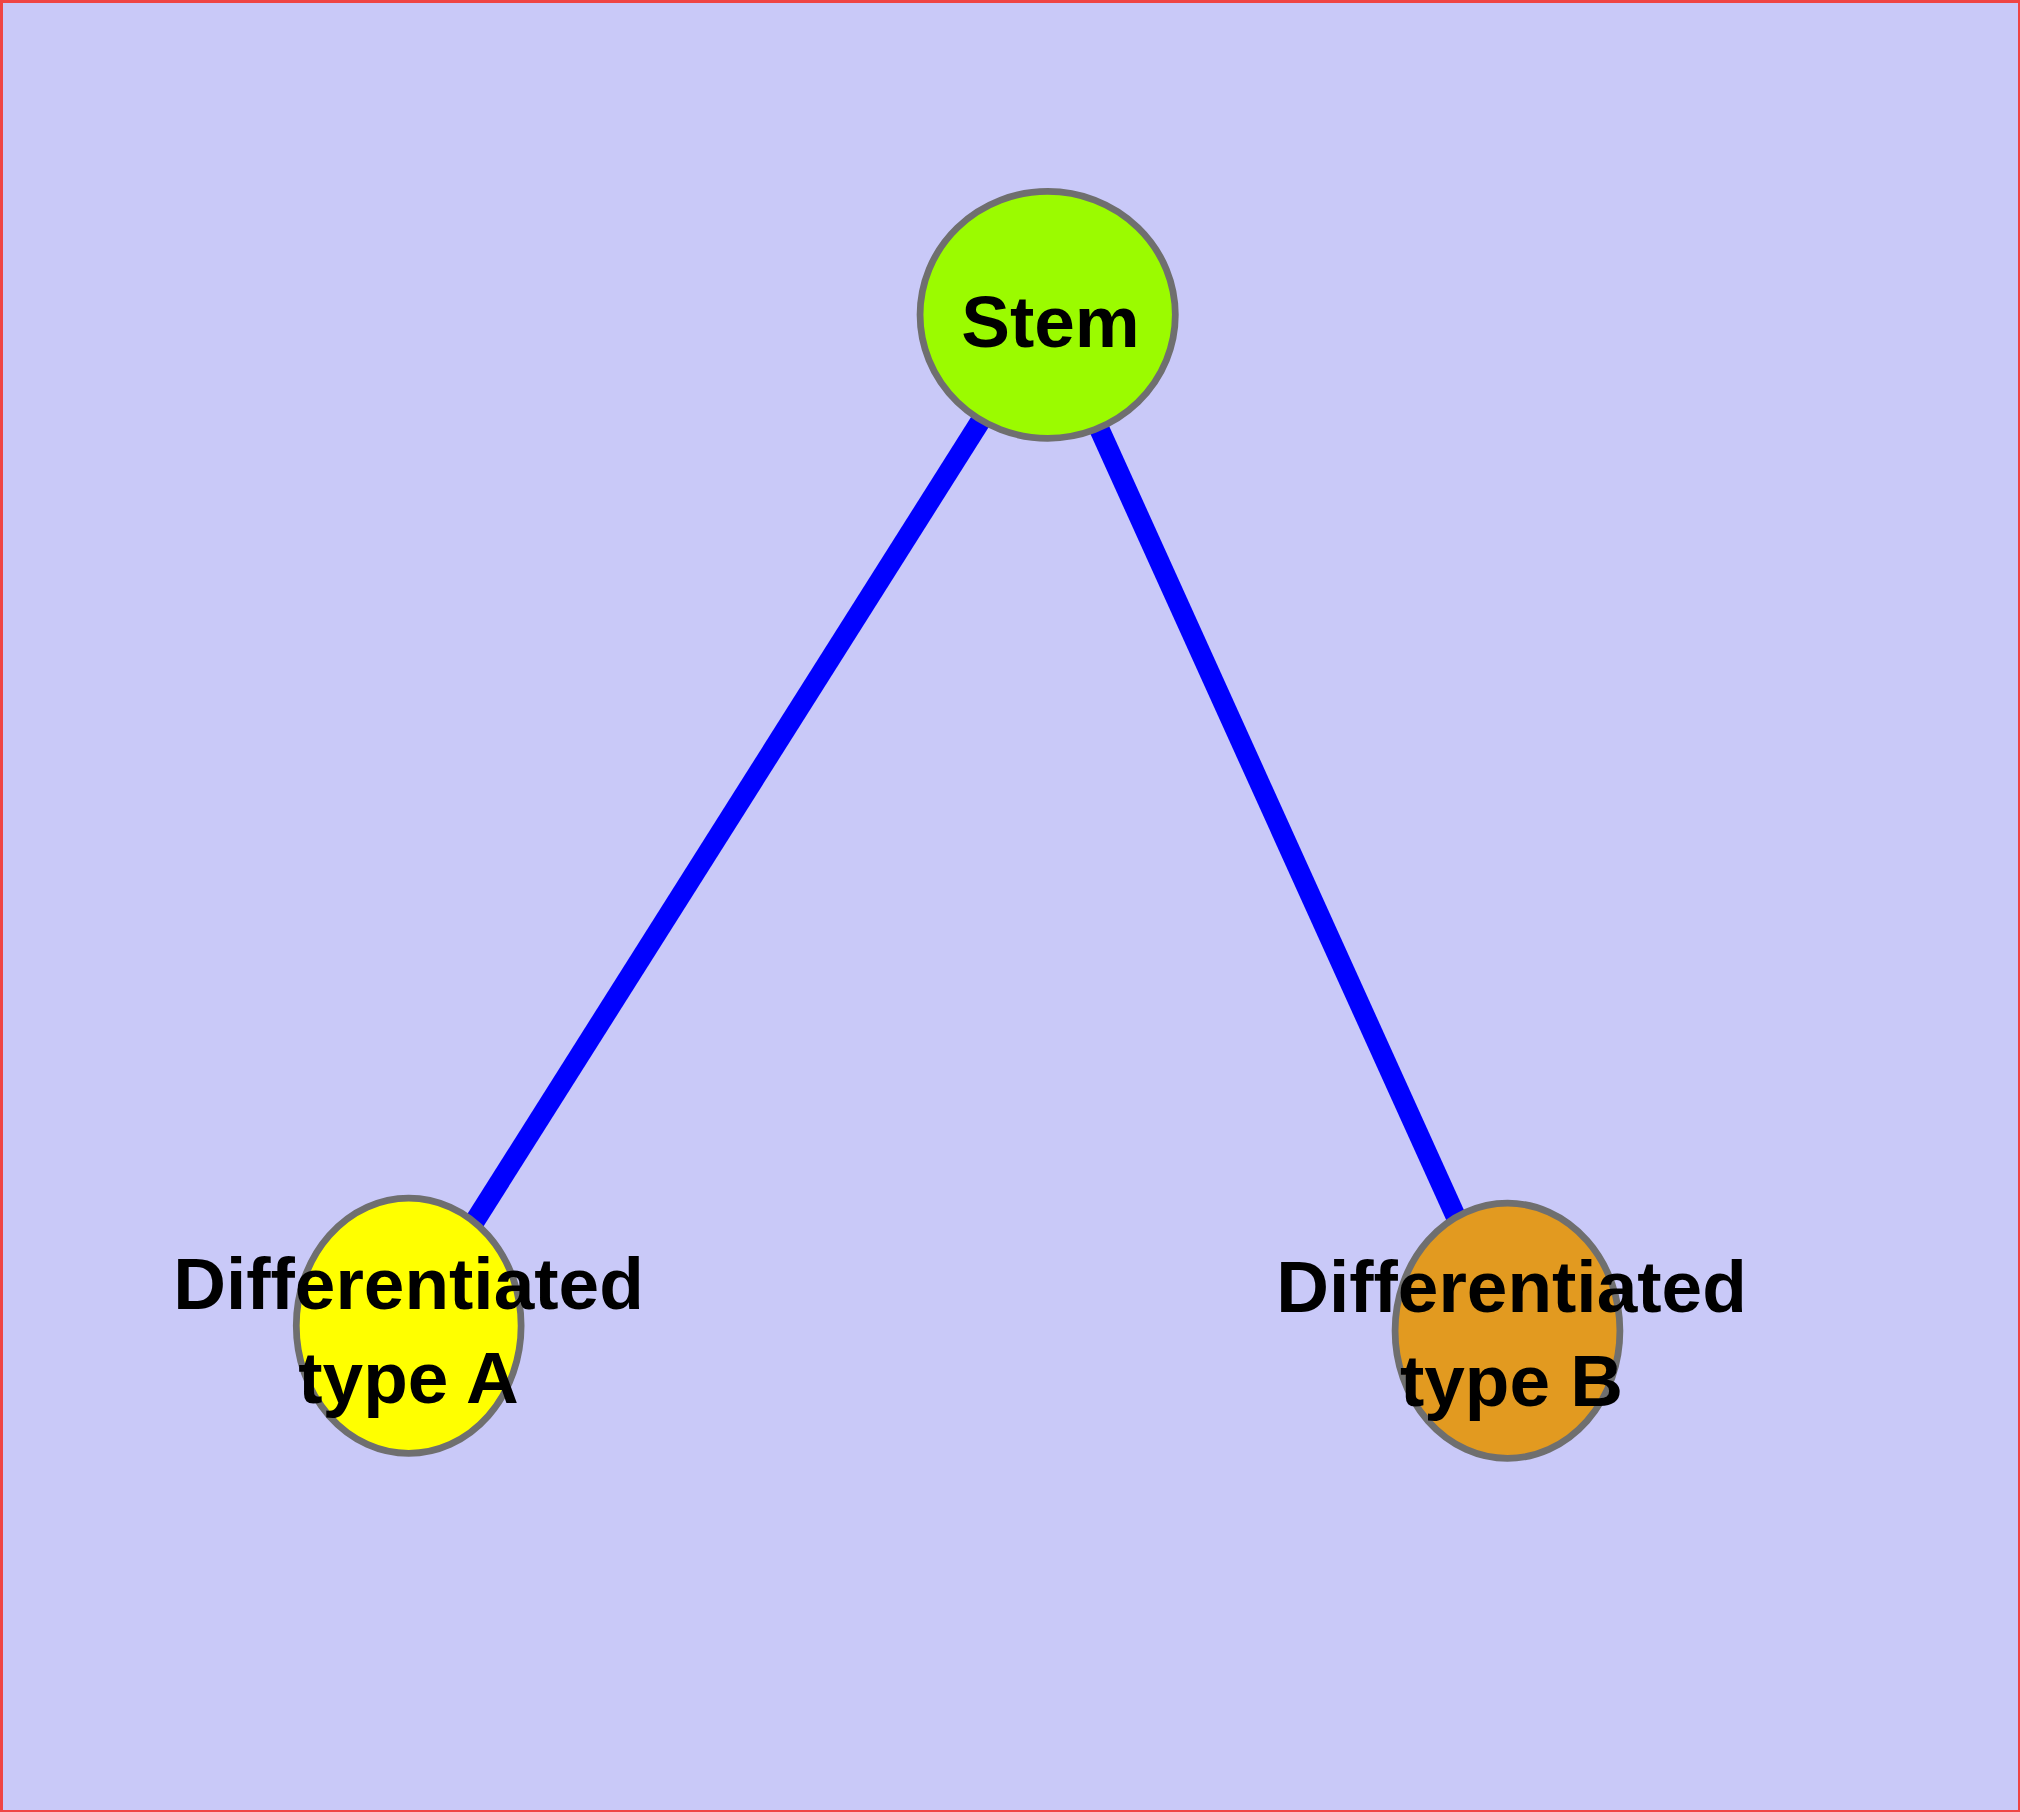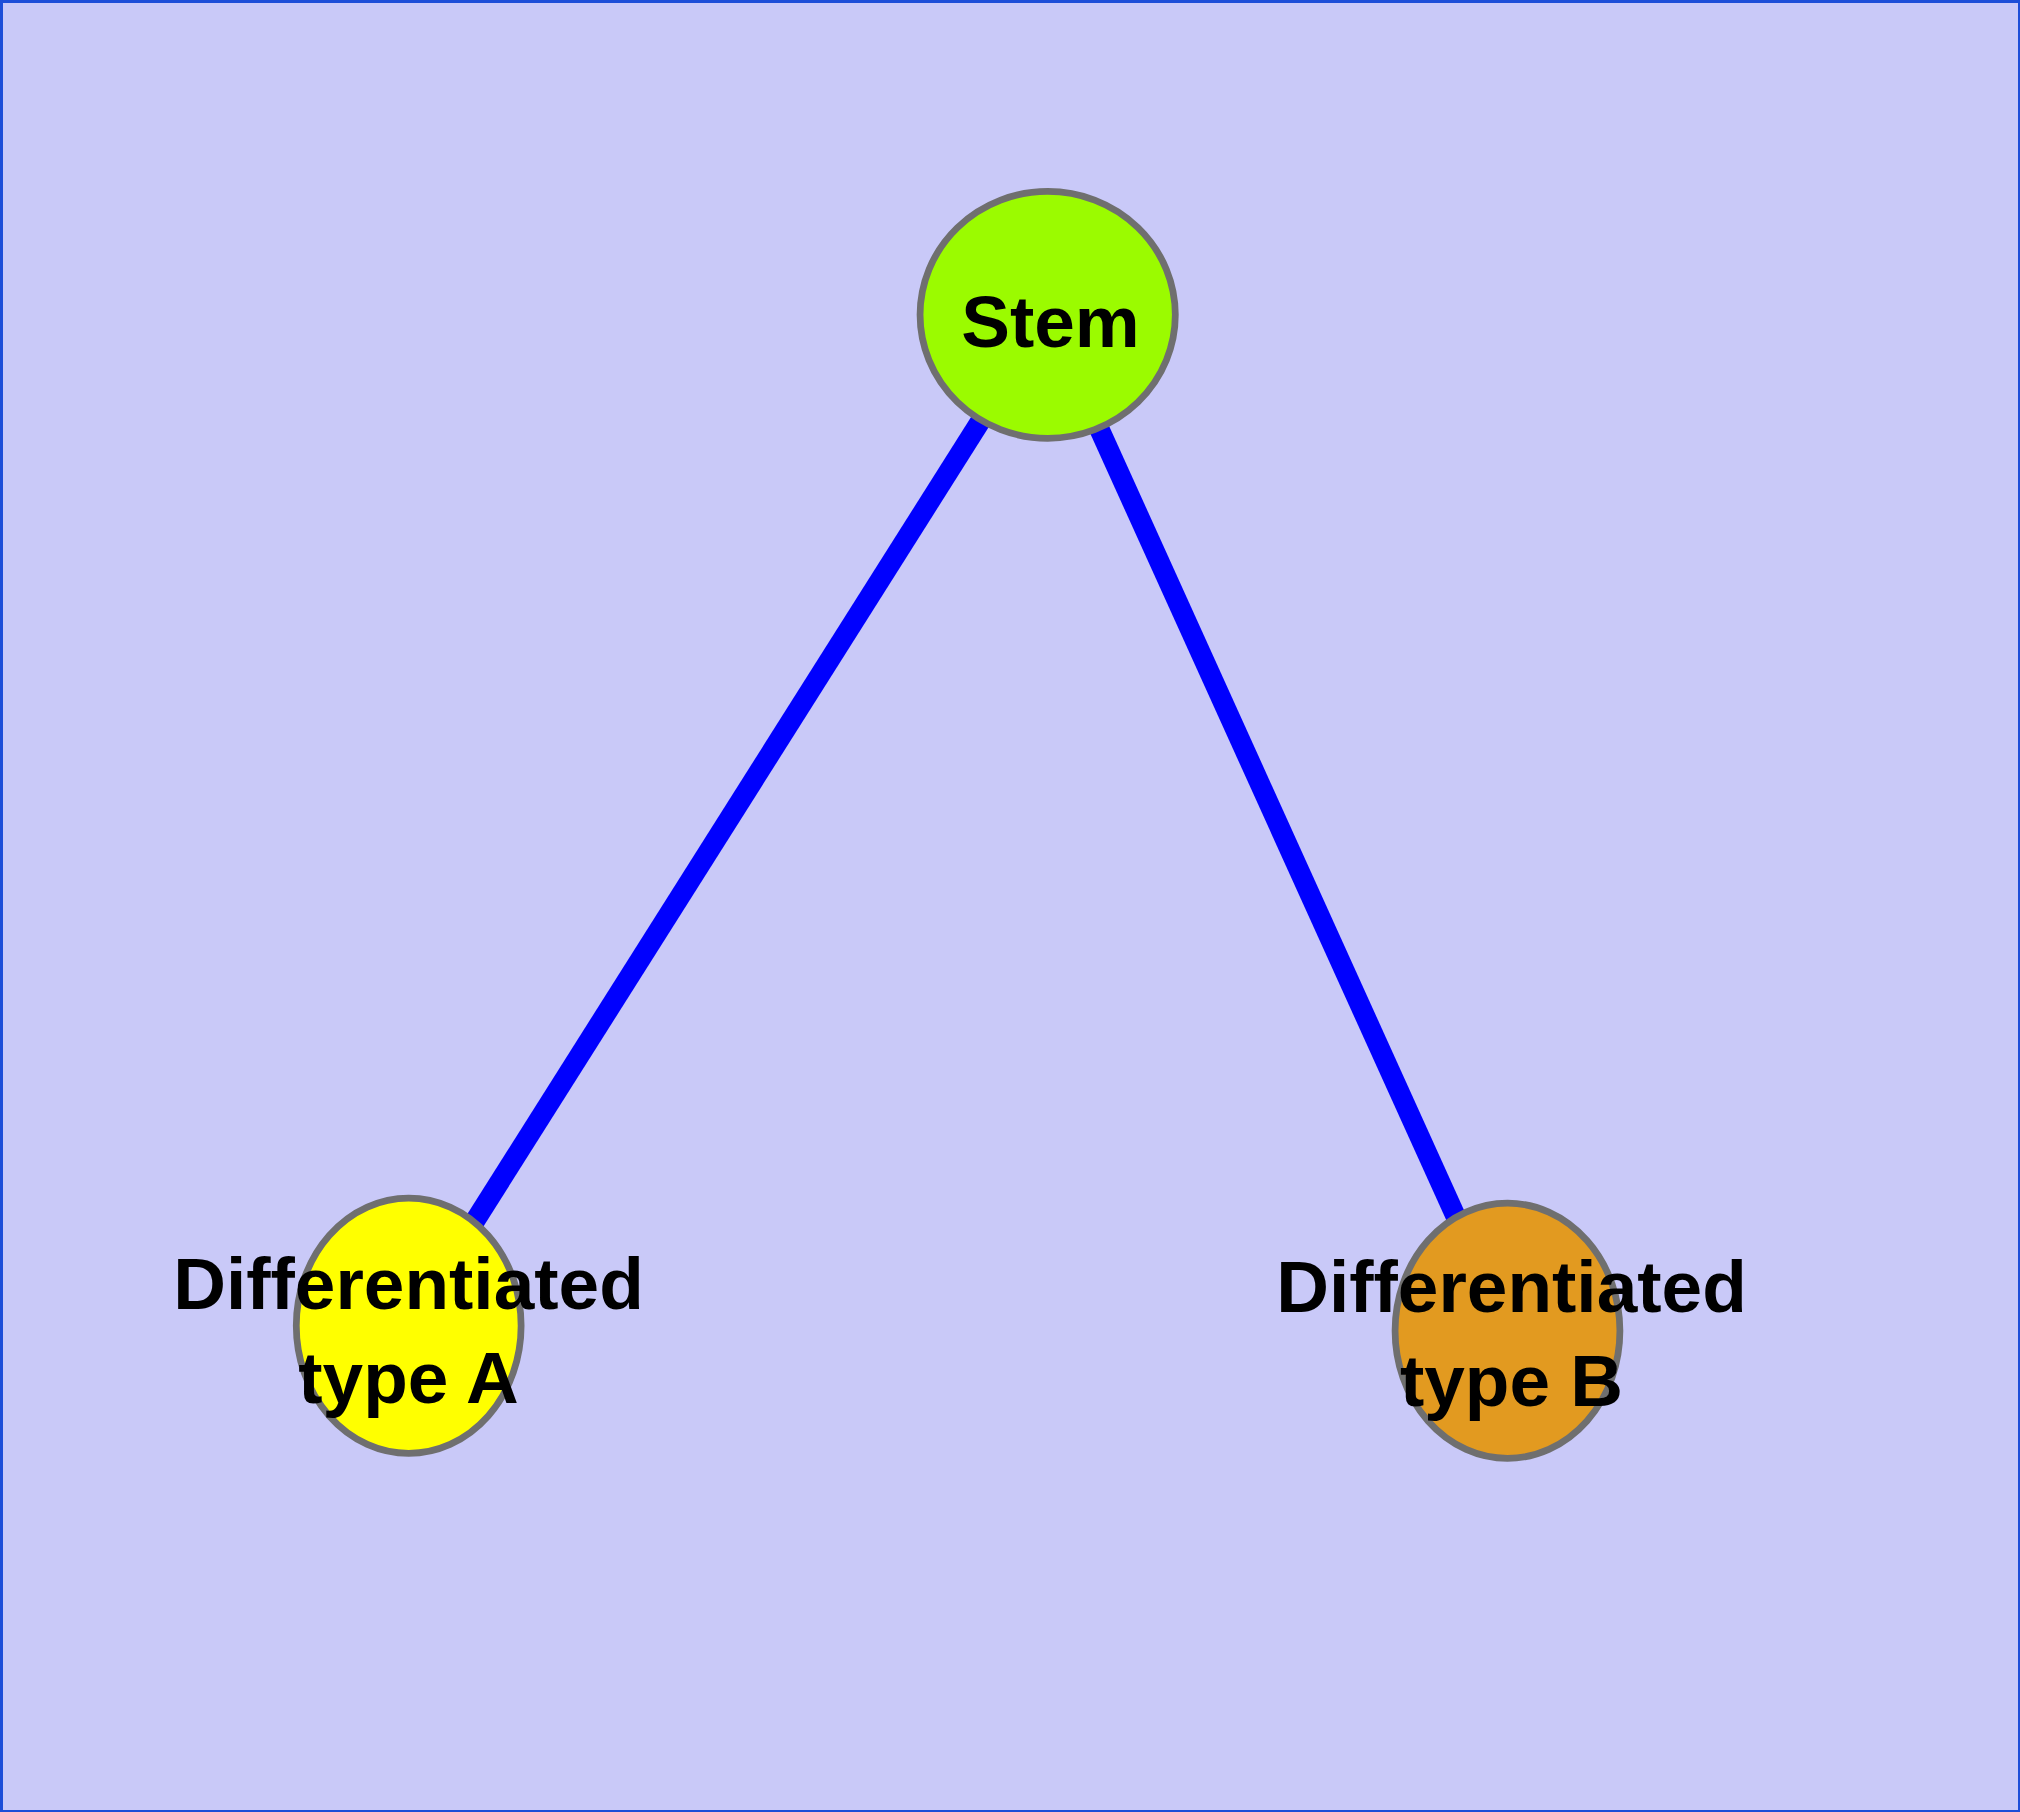--- a/index.html
+++ b/index.html
@@ -46,21 +46,21 @@
     line-height: 1.3;
     text-align: center;
     white-space: pre-line;
     color: #000000;
     pointer-events: none;
   }
 </style>
 </head>
 <body>
 
-<div class="frame" style="background: #1d4ed8;">
+<div class="frame" style="background: #ef4444;">
   <div class="canvas" style="background: rgb(201, 201, 248);">
 
     <svg viewBox="0 0 2384 2138" preserveAspectRatio="none">
 
       <line class="edge" x1="1236" y1="369" x2="480" y2="1565" stroke="#0000FE"></line>
       <line class="edge" x1="1236" y1="369" x2="1780" y2="1571" stroke="#0000FE"></line>
 
       <ellipse class="node-shape" cx="1236" cy="369" rx="151" ry="146" fill="#9BFB00" stroke="#6F6F6F"></ellipse>
       <ellipse class="node-shape" cx="480" cy="1565" rx="133" ry="151" fill="#FFFF00" stroke="#6F6F6F"></ellipse>
       <ellipse class="node-shape" cx="1780" cy="1571" rx="133" ry="151" fill="#E29A20" stroke="#6F6F6F"></ellipse>

